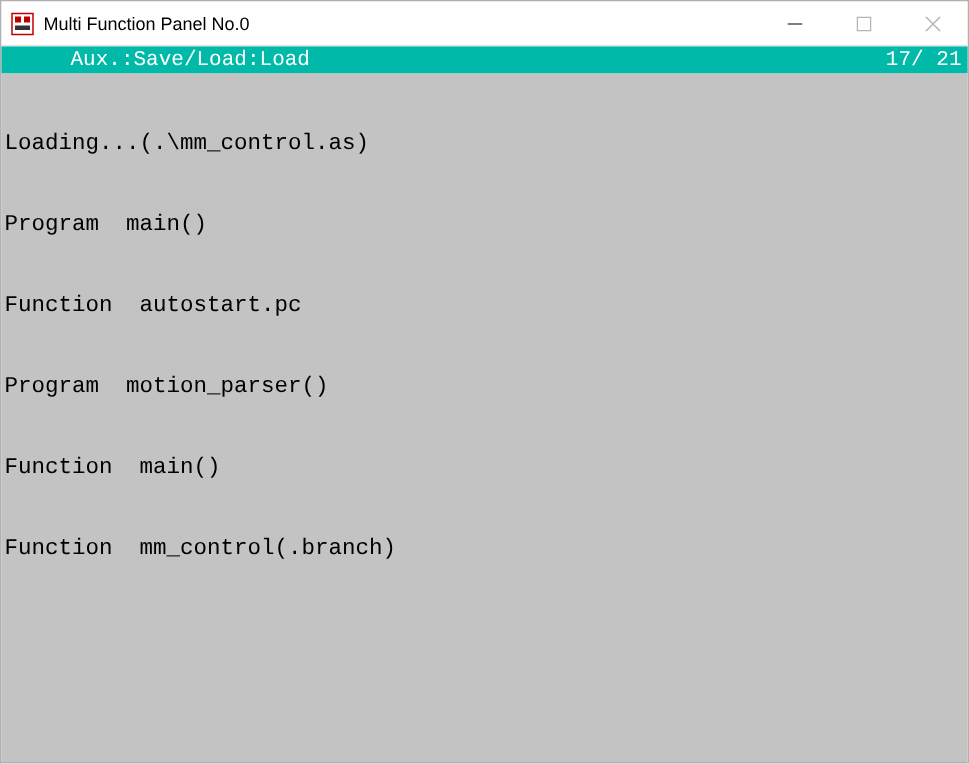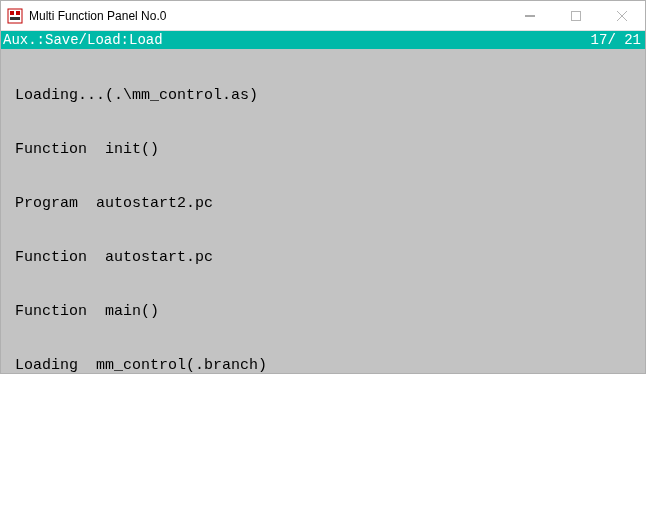--- a/index.html
+++ b/index.html
@@ -1,18 +1,18 @@
 <!DOCTYPE html>
 <html><head>
 <meta charset="utf-8">
 <style>
   * { margin: 0; padding: 0; box-sizing: border-box; }
   html, body { width: 646px; height: 509px; overflow: hidden; font-family: "Segoe UI", Arial, sans-serif; }
   .window {
-    width: 646px; height: 374px;
+    width: 646px; height: 509px;
     background: #ffffff;
     border: 1px solid #b0b0b0;
     display: flex; flex-direction: column;
   }
   .titlebar {
     height: 30px;
     display: flex; align-items: center;
     background: #ffffff;
     border-bottom: 1px solid #e0e0e0;
     padding-left: 6px;
@@ -40,30 +40,30 @@
   .statusbar {
     height: 18px;
     background: #00b9a8; 
     color: #ffffff;
     font-family: "Courier New", monospace;
     font-size: 14px;
     line-height: 18px;
     display: flex;
     padding: 0 4px 0 2px;
   }
-  .statusbar .left { flex: 1; white-space: pre; }
+  .statusbar .left { flex: 1; white-space: pre; margin-left: 44px; }
   .statusbar .right { white-space: pre; }
   .terminal {
     flex: 1;
     background: #c3c3c3;
     color: #000000;
     font-family: "Courier New", monospace;
     font-size: 15px;
     line-height: 18px;
-    padding: 2px 14px;
+    padding: 2px 2px;
     white-space: pre;
     position: relative;
     overflow: hidden;
   }
   .term-line { height: 18px; white-space: pre; }
 </style>
 </head>
 <body>
 
 <div class="window">
@@ -98,25 +98,25 @@
     </div>
   </div>
 
   <div class="statusbar">
     <span class="left">Aux.:Save/Load:Load</span>
     <span class="right">17/ 21</span>
   </div>
 
   <div class="terminal">
     <div class="term-line">Loading...(.\mm_control.as)</div>
-    <div class="term-line">Function  init()</div>
-    <div class="term-line">Program  autostart2.pc</div>
+    <div class="term-line">Program  main()</div>
     <div class="term-line">Function  autostart.pc</div>
+    <div class="term-line">Program  motion_parser()</div>
     <div class="term-line">Function  main()</div>
-    <div class="term-line">Loading  mm_control(.branch)</div>
+    <div class="term-line">Function  mm_control(.branch)</div>
     
     
     
     
     
   </div>
 
 </div>
 
 </body></html>

